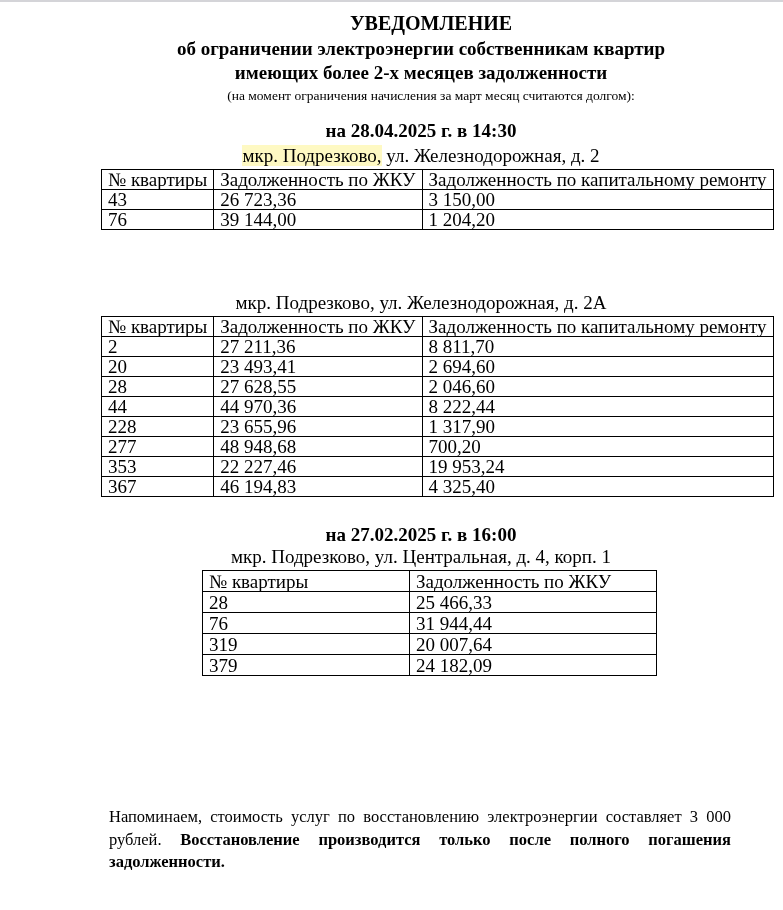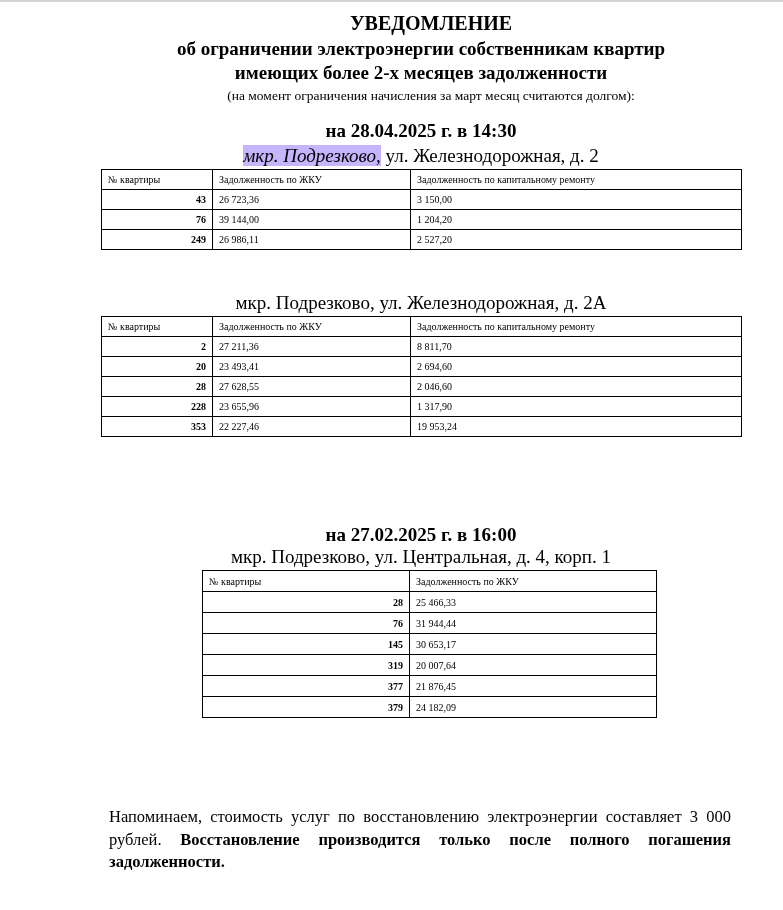--- a/index.html
+++ b/index.html
@@ -9,24 +9,24 @@
   }
   .topline { position: absolute; left: 0; top: 0; width: 783px; height: 2px; background: #d4d4d8; }
   .doc { position: absolute; left: 0; top: 0; width: 783px; }
   .center { position: absolute; left: 0; width: 842px; text-align: center; white-space: nowrap; }
   .title { top: 12px; font-size: 20px; font-weight: bold; width: 862px; }
   .sub1 { top: 38px; font-size: 19px; font-weight: bold; width: 842px; }
   .sub2 { top: 62px; font-size: 19px; font-weight: bold; width: 842px; }
   .note { top: 88px; font-size: 13.5px; width: 862px; }
   .date { font-size: 19px; font-weight: bold; }
   .addr { font-size: 19px; }
-  .hl { background: #c4b5fd; font-style: italic; }
-  table { position: absolute; border-collapse: collapse; font-size: 10px; }
+  .hl { background: #fef9c3; }
+  table { position: absolute; border-collapse: collapse; font-size: 19px; }
   td, th { border: 1px solid #000; padding: 0 6px; height: 19px; line-height: 18px; text-align: left; font-weight: normal; white-space: nowrap; }
-  td.apt { font-weight: bold; text-align: right; }
+  td.apt { font-weight: normal; }
   .t1 { left: 101px; top: 169px; width: 641px; }
   .t2 { left: 101px; top: 316px; width: 641px; }
   .t3 { left: 202px; top: 570px; width: 455px; }
   .t3 th, .t3 td { height: 20px; line-height: 19px; }
   .c1 { width: 98px; }
   .c2 { width: 185px; }
   .t3 .c1 { width: 194px; }
   .footer { position: absolute; left: 109px; top: 806px; width: 622px; font-size: 16.5px; line-height: 22.5px; text-align: justify; font-family: Liberation Serif, serif; }
   .footer b { font-weight: bold; }
 </style>
@@ -55,25 +55,20 @@
     <tr>
           <td class="apt">43</td>
           <td>26 723,36</td>
           <td>3 150,00</td>
         </tr>
     <tr>
           <td class="apt">76</td>
           <td>39 144,00</td>
           <td>1 204,20</td>
         </tr>
-    <tr>
-          <td class="apt">249</td>
-          <td>26 986,11</td>
-          <td>2 527,20</td>
-        </tr>
   </tbody>
     </table>
 
   <div class="center addr" style="top:292px;">мкр. Подрезково, ул. Железнодорожная, д. 2А</div>
   <table class="t2">
     <tbody>
         <tr>
       <th class="c1">№ квартиры</th>
       <th class="c2">Задолженность по ЖКУ</th>
       <th>Задолженность по капитальному ремонту</th>
@@ -87,28 +82,43 @@
           <td class="apt">20</td>
           <td>23 493,41</td>
           <td>2 694,60</td>
         </tr>
     <tr>
           <td class="apt">28</td>
           <td>27 628,55</td>
           <td>2 046,60</td>
         </tr>
     <tr>
+          <td class="apt">44</td>
+          <td>44 970,36</td>
+          <td>8 222,44</td>
+        </tr>
+    <tr>
           <td class="apt">228</td>
           <td>23 655,96</td>
           <td>1 317,90</td>
         </tr>
     <tr>
+          <td class="apt">277</td>
+          <td>48 948,68</td>
+          <td>700,20</td>
+        </tr>
+    <tr>
           <td class="apt">353</td>
           <td>22 227,46</td>
           <td>19 953,24</td>
+        </tr>
+    <tr>
+          <td class="apt">367</td>
+          <td>46 194,83</td>
+          <td>4 325,40</td>
         </tr>
   </tbody>
     </table>
 
   <div class="center date" style="top:524px;">на 27.02.2025 г. в 16:00</div>
   <div class="center addr" style="top:546px;">мкр. Подрезково, ул. Центральная, д. 4, корп. 1</div>
   <table class="t3">
     <tbody>
         <tr>
       <th class="c1">№ квартиры</th>
@@ -116,30 +126,22 @@
     </tr>
     <tr>
           <td class="apt">28</td>
           <td>25 466,33</td>
         </tr>
     <tr>
           <td class="apt">76</td>
           <td>31 944,44</td>
         </tr>
     <tr>
-          <td class="apt">145</td>
-          <td>30 653,17</td>
-        </tr>
-    <tr>
           <td class="apt">319</td>
           <td>20 007,64</td>
-        </tr>
-    <tr>
-          <td class="apt">377</td>
-          <td>21 876,45</td>
         </tr>
     <tr>
           <td class="apt">379</td>
           <td>24 182,09</td>
         </tr>
   </tbody>
     </table>
 
   <div class="footer">
     <span>Напоминаем, стоимость услуг по восстановлению электроэнергии составляет 3 000 рублей. </span><b>Восстановление производится только после полного погашения задолженности.</b>

